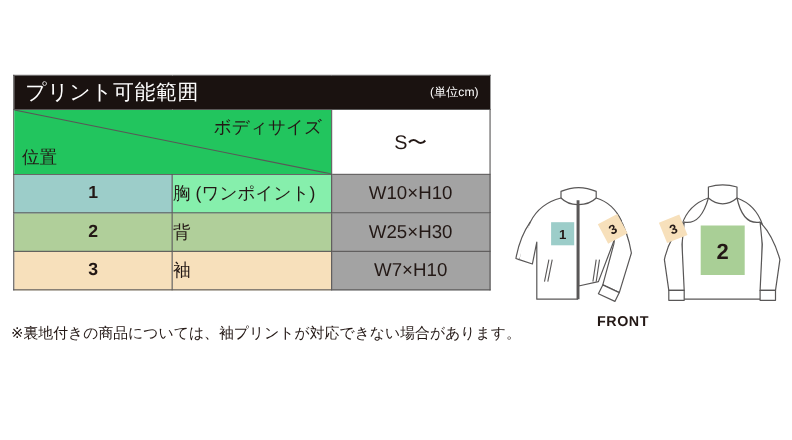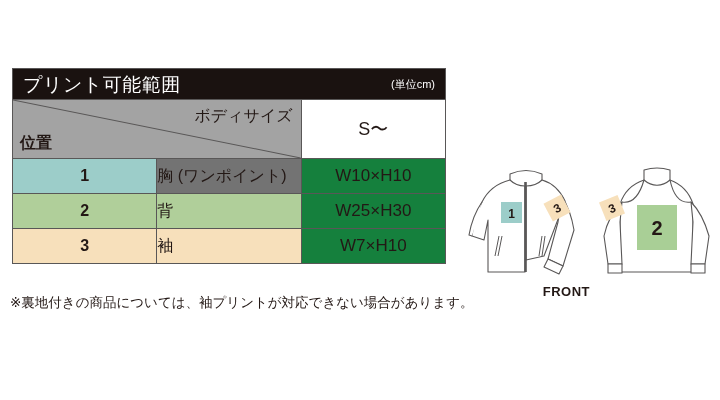--- a/index.html
+++ b/index.html
@@ -54,42 +54,42 @@
   }
   .unit-text {
     font-size: 11px;
     font-weight: normal;
     line-height: 1;
   }
 
   .diag-cell {
     position: relative;
     height: 58px;
-    background: #a3a3a3;
+    background: #22c55e;
   }
   .diag-cell svg {
     position: absolute;
     left: 0; top: 0;
     width: 100%;
     height: 100%;
     display: block;
   }
   .diag-top {
     position: absolute;
     right: 8px;
     top: 6px;
     font-size: 16px;
     font-weight: normal;
   }
   .diag-bot {
     position: absolute;
     left: 7px;
     bottom: 4px;
     font-size: 16px;
-    font-weight: bold;
+    font-weight: normal;
   }
 
   .size-head {
     text-align: center;
     font-size: 18px;
     background: #ffffff;
     height: 58px;
   }
 
   .num-cell {
@@ -99,21 +99,21 @@
     height: 34px;
   }
   .pos-cell {
     font-size: 16px;
     padding-left: 9px;
     height: 34px;
   }
   .val-cell {
     text-align: center;
     font-size: 17px;
-    background: #15803d;
+    background: #a3a3a3;
     height: 34px;
   }
 
   .note {
     position: absolute;
     left: 10px;
     top: 294px;
     font-size: 13.5px;
     line-height: 1.35;
     white-space: nowrap;
@@ -166,21 +166,21 @@
         <line x1="0" y1="0" x2="281" y2="58" stroke="#595757" stroke-width="1"></line>
       </svg>
       <span class="diag-top">ボディサイズ</span>
       <span class="diag-bot">位置</span>
     </td>
     <td class="size-head" style="width:148px">S〜</td>
   </tr>
 
   <tr>
     <td class="num-cell" style="width:30px; background:#9ccdc9">1</td>
-    <td class="pos-cell" style="width:251px; background:#737373">胸 (ワンポイント)</td>
+    <td class="pos-cell" style="width:251px; background:#86efac">胸 (ワンポイント)</td>
     <td class="val-cell">W10×H10</td>
   </tr>
 
   <tr>
     <td class="num-cell" style="background:#b0cf9a">2</td>
     <td class="pos-cell" style="background:#b0cf9a">背</td>
     <td class="val-cell">W25×H30</td>
   </tr>
 
   <tr>

